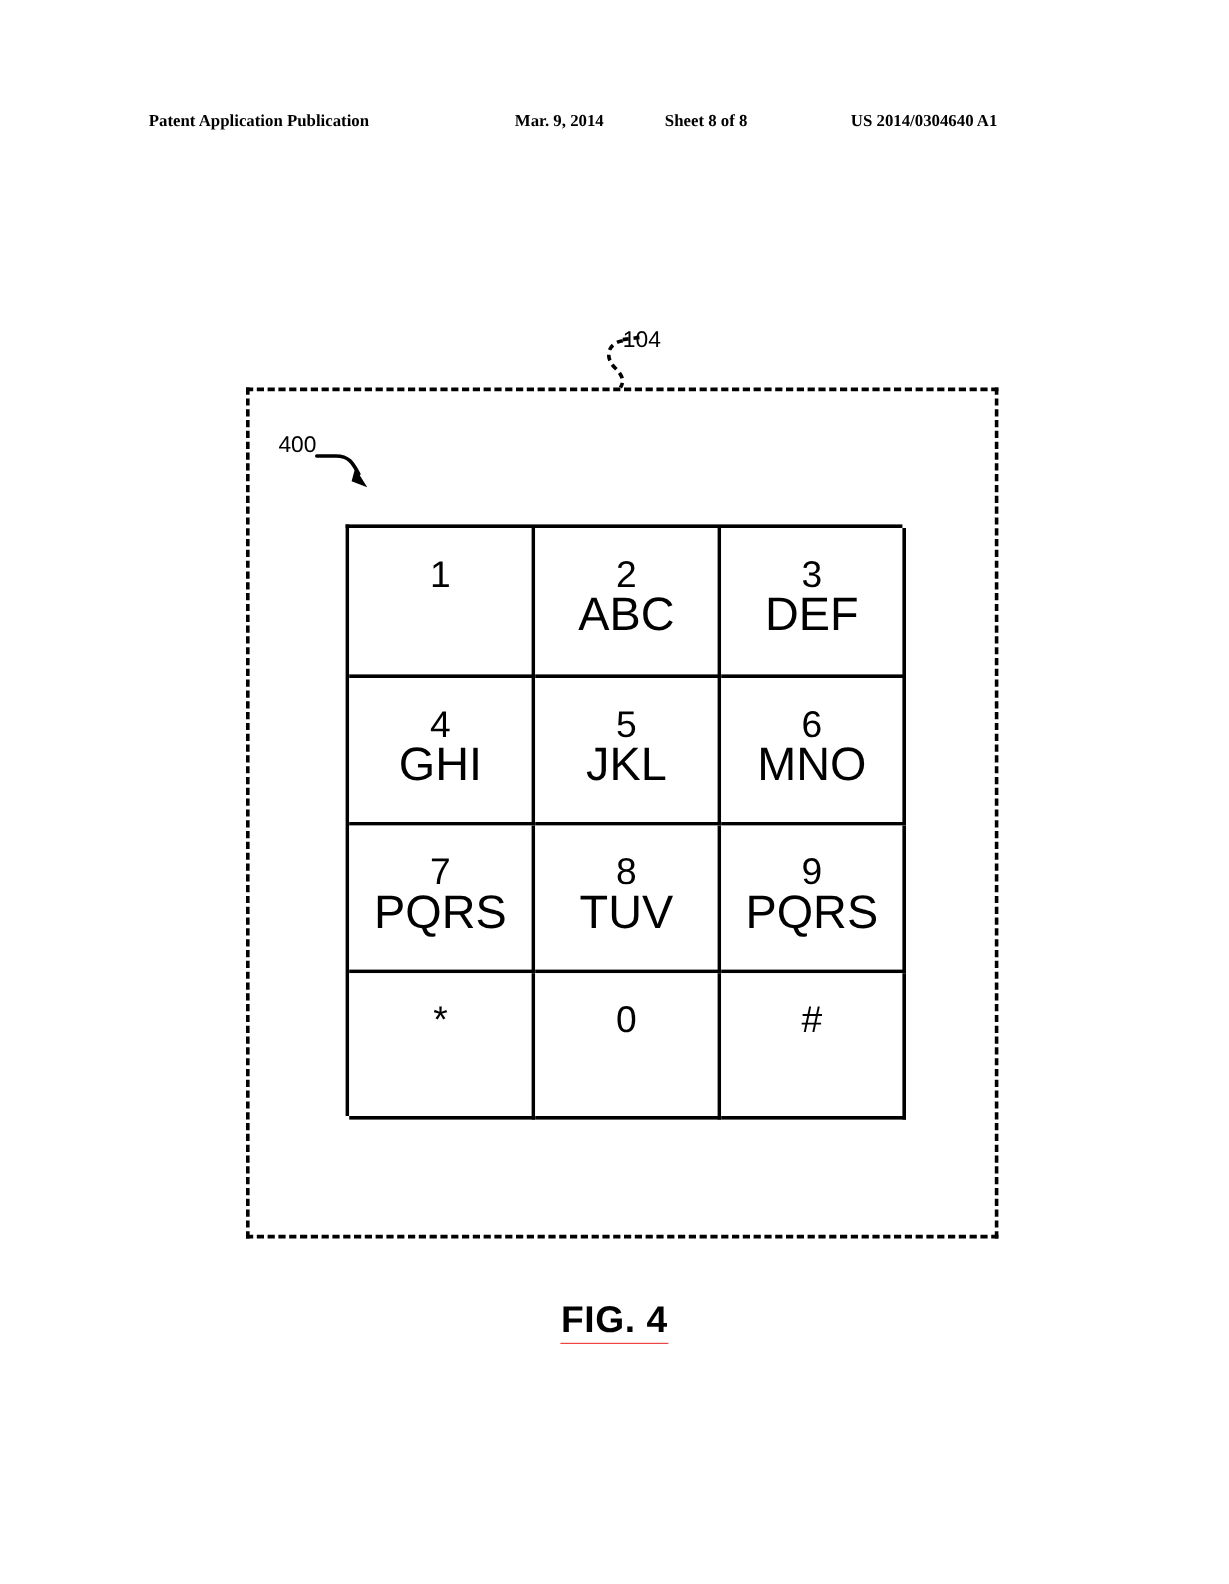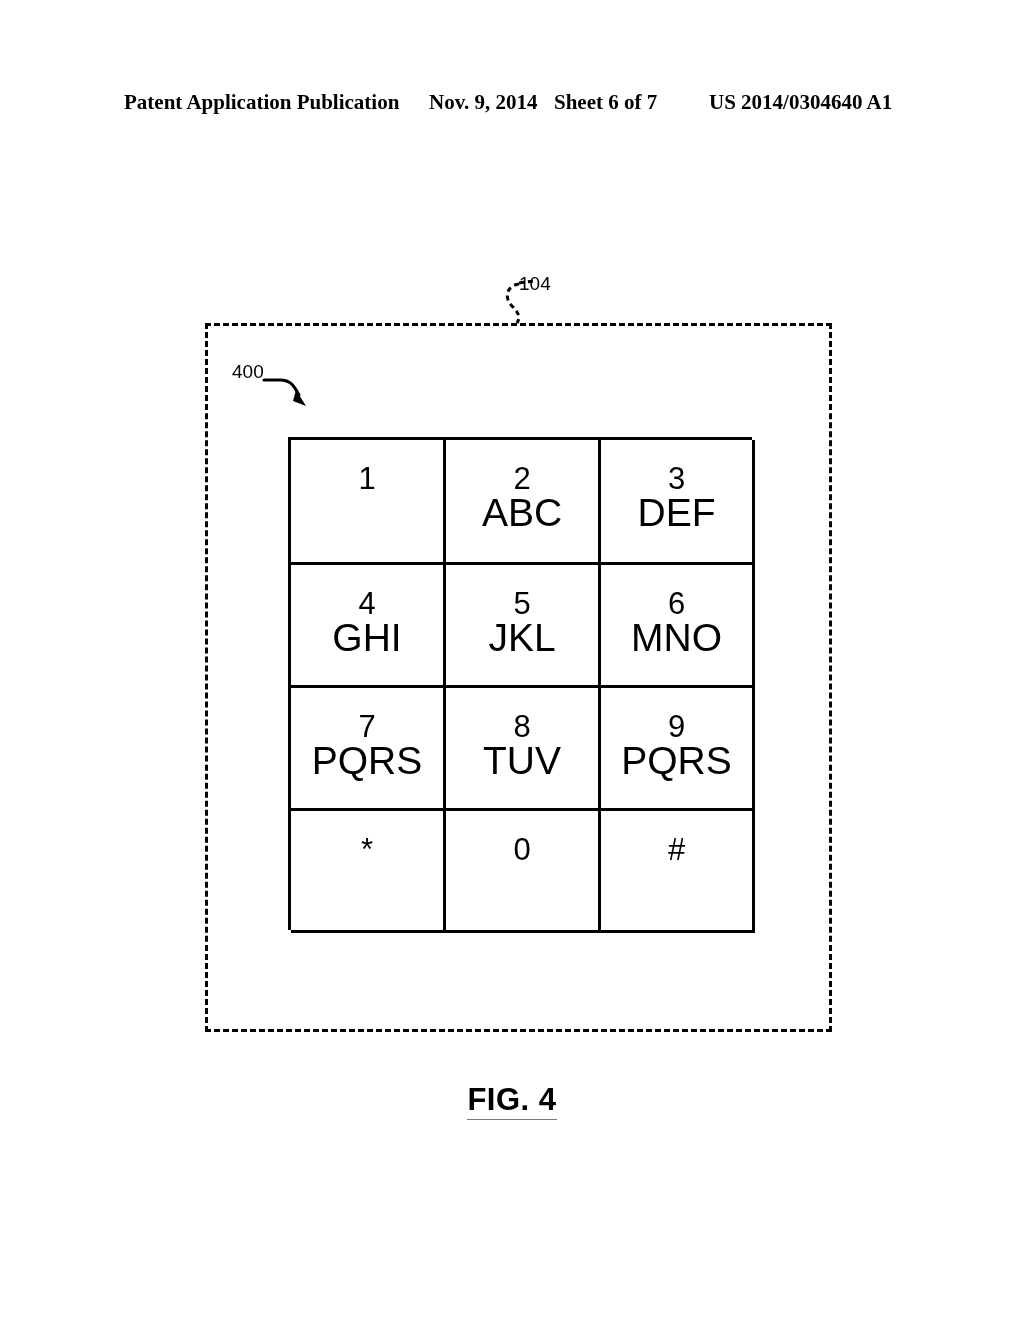--- a/index.html
+++ b/index.html
@@ -18,21 +18,21 @@
 
   
   .header {
     position: absolute;
     top: 88px;
     left: 124px;
     width: 776px;
     height: 28px;
     font-family: "Liberation Serif", serif;
     font-weight: bold;
-    font-size: 21px;
+    font-size: 14px;
     line-height: 28px;
     white-space: nowrap;
     display: flex;
     align-items: baseline;
   }
   .hdr-pub      { position: absolute; left: 0px;   }
   .hdr-date     { position: absolute; left: 305px; }
   .hdr-sheet    { position: absolute; left: 430px; }
   .hdr-patentno { position: absolute; left: 585px; }
 
@@ -136,22 +136,22 @@
   .fig-caption span {
     border-bottom: 1px solid #ef4444;
     padding-bottom: 2px;
   }
 </style>
 </head>
 <body>
 
 <div class="header">
   <span class="hdr-pub">Patent Application Publication</span>
-  <span class="hdr-date">Nov. 9, 2014</span>
-  <span class="hdr-sheet">Sheet 6 of 7</span>
+  <span class="hdr-date">Mar. 9, 2014</span>
+  <span class="hdr-sheet">Sheet 8 of 8</span>
   <span class="hdr-patentno">US 2014/0304640 A1</span>
 </div>
 
 <div class="figure">
 
   <div class="device-outline"></div>
 
   <svg class="leader-104 leader-svg" width="60" height="62" viewBox="0 0 60 62">
     <path d="M 29 16 C 16 18, 14 30, 22 38 C 30 46, 30 50, 27 55" fill="none" stroke="#000000" stroke-width="3" stroke-dasharray="5,4" stroke-linecap="butt"></path>
     <path d="M 29 15 L 44 13" fill="none" stroke="#000000" stroke-width="3" stroke-dasharray="5,4"></path>

